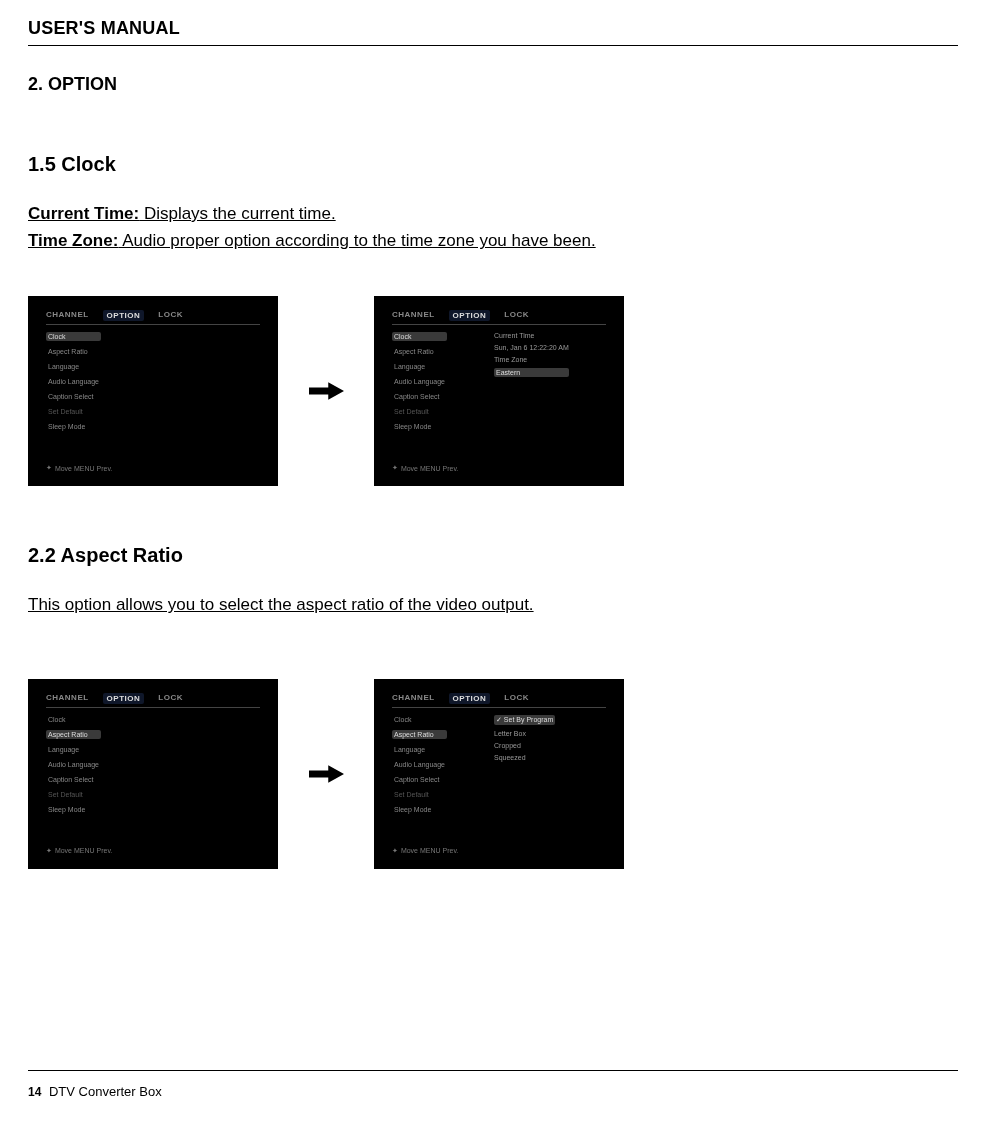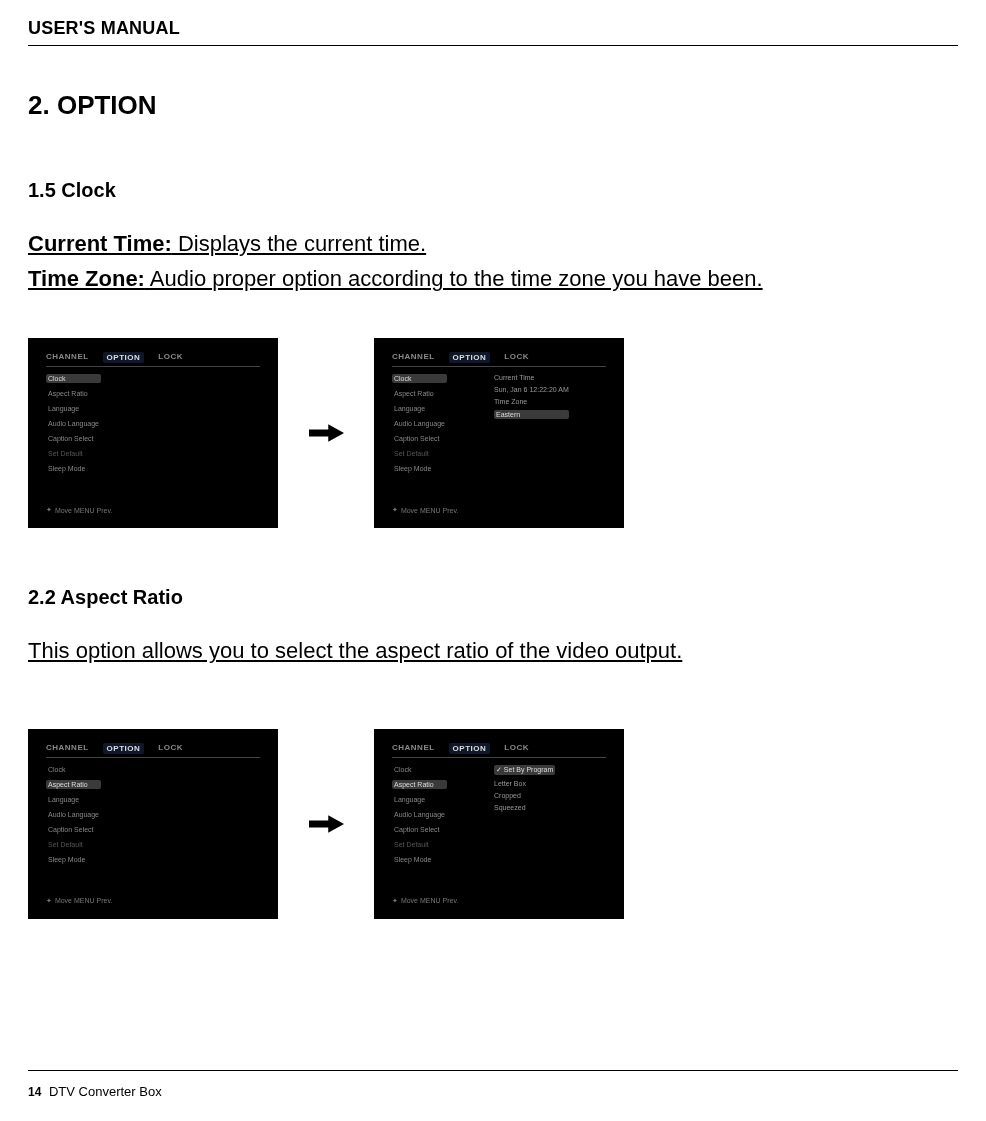--- a/index.html
+++ b/index.html
@@ -39,32 +39,32 @@
       bottom: 22px;
       left: 28px;
       font-size: 13px;
     }
     .footer .page-num {
       font-weight: bold;
       font-size: 12px;
       margin-right: 4px;
     }
     .h1 {
-      font-size: 26px;
-      font-weight: bold;
-      margin-top: 44px;
+      font-size: 18px;
+      font-weight: bold;
+      margin-top: 28px;
     }
     .h2 {
       font-size: 20px;
       font-weight: bold;
       margin-top: 58px;
       margin-bottom: 24px;
     }
     .para {
-      font-size: 22px;
+      font-size: 17px;
       text-decoration: underline;
       line-height: 1.6;
     }
     .para strong {
       font-weight: bold;
     }
     .screenshots-row {
       display: flex;
       align-items: center;
       gap: 28px;

